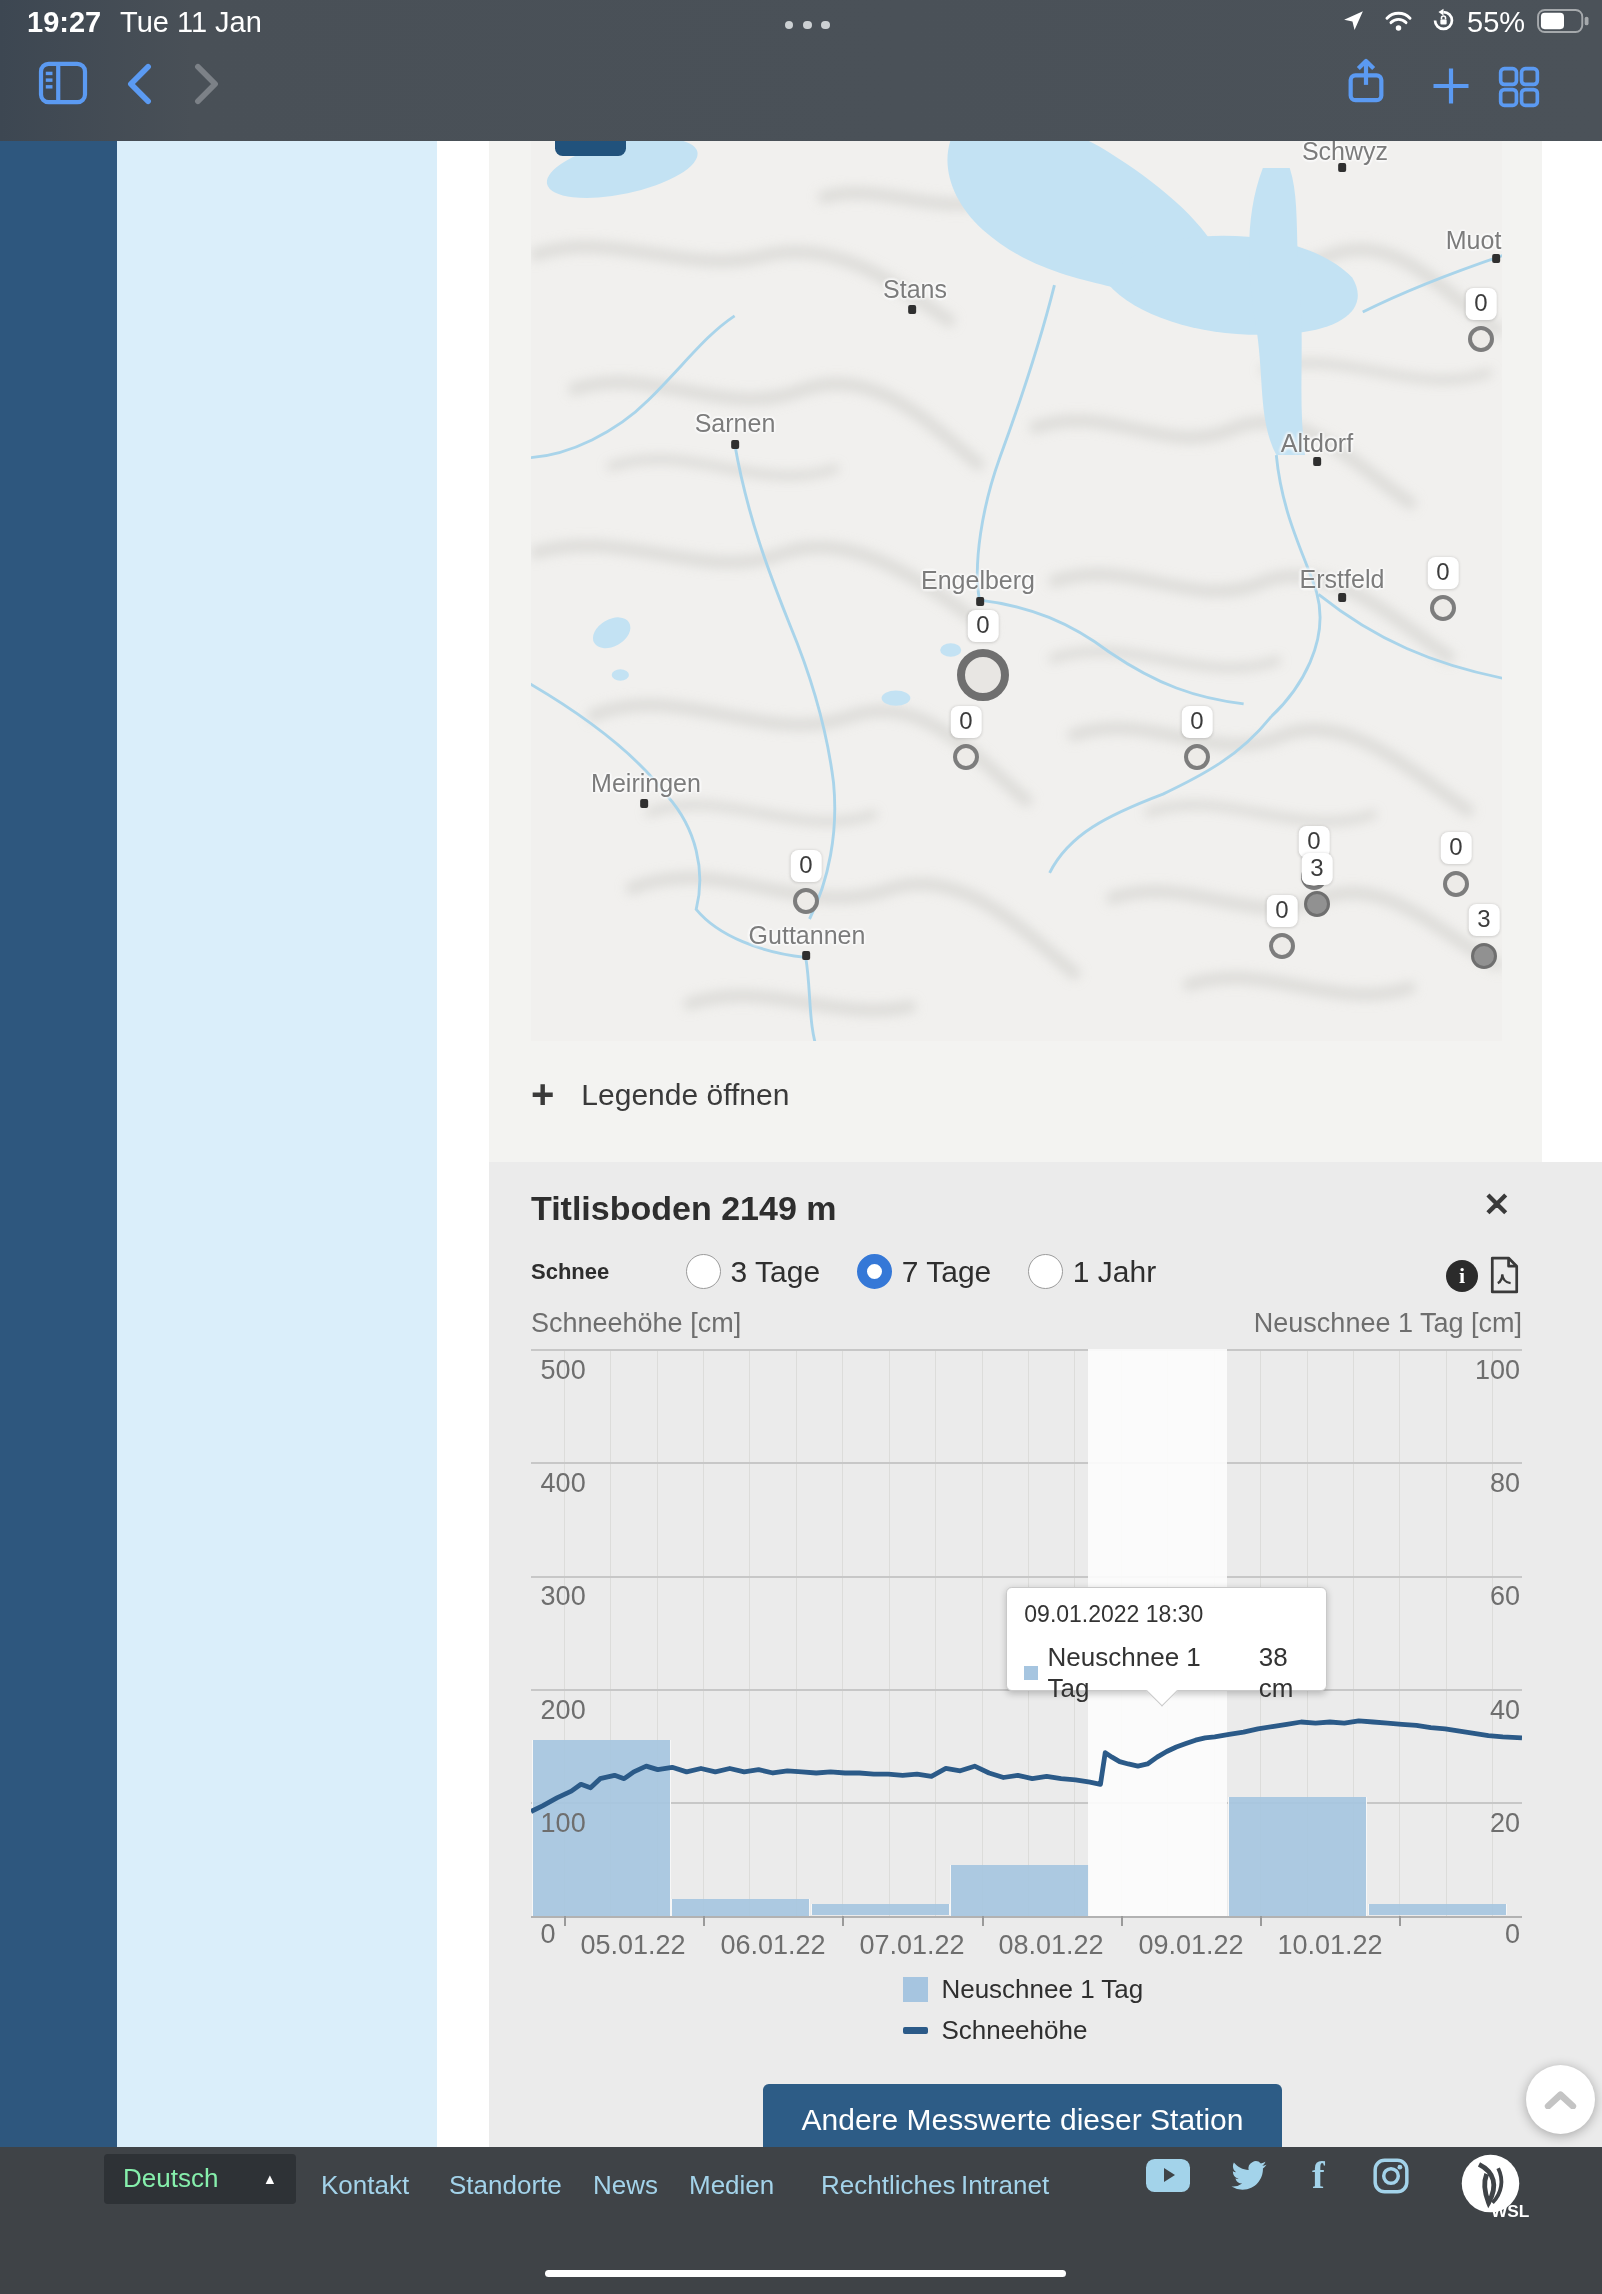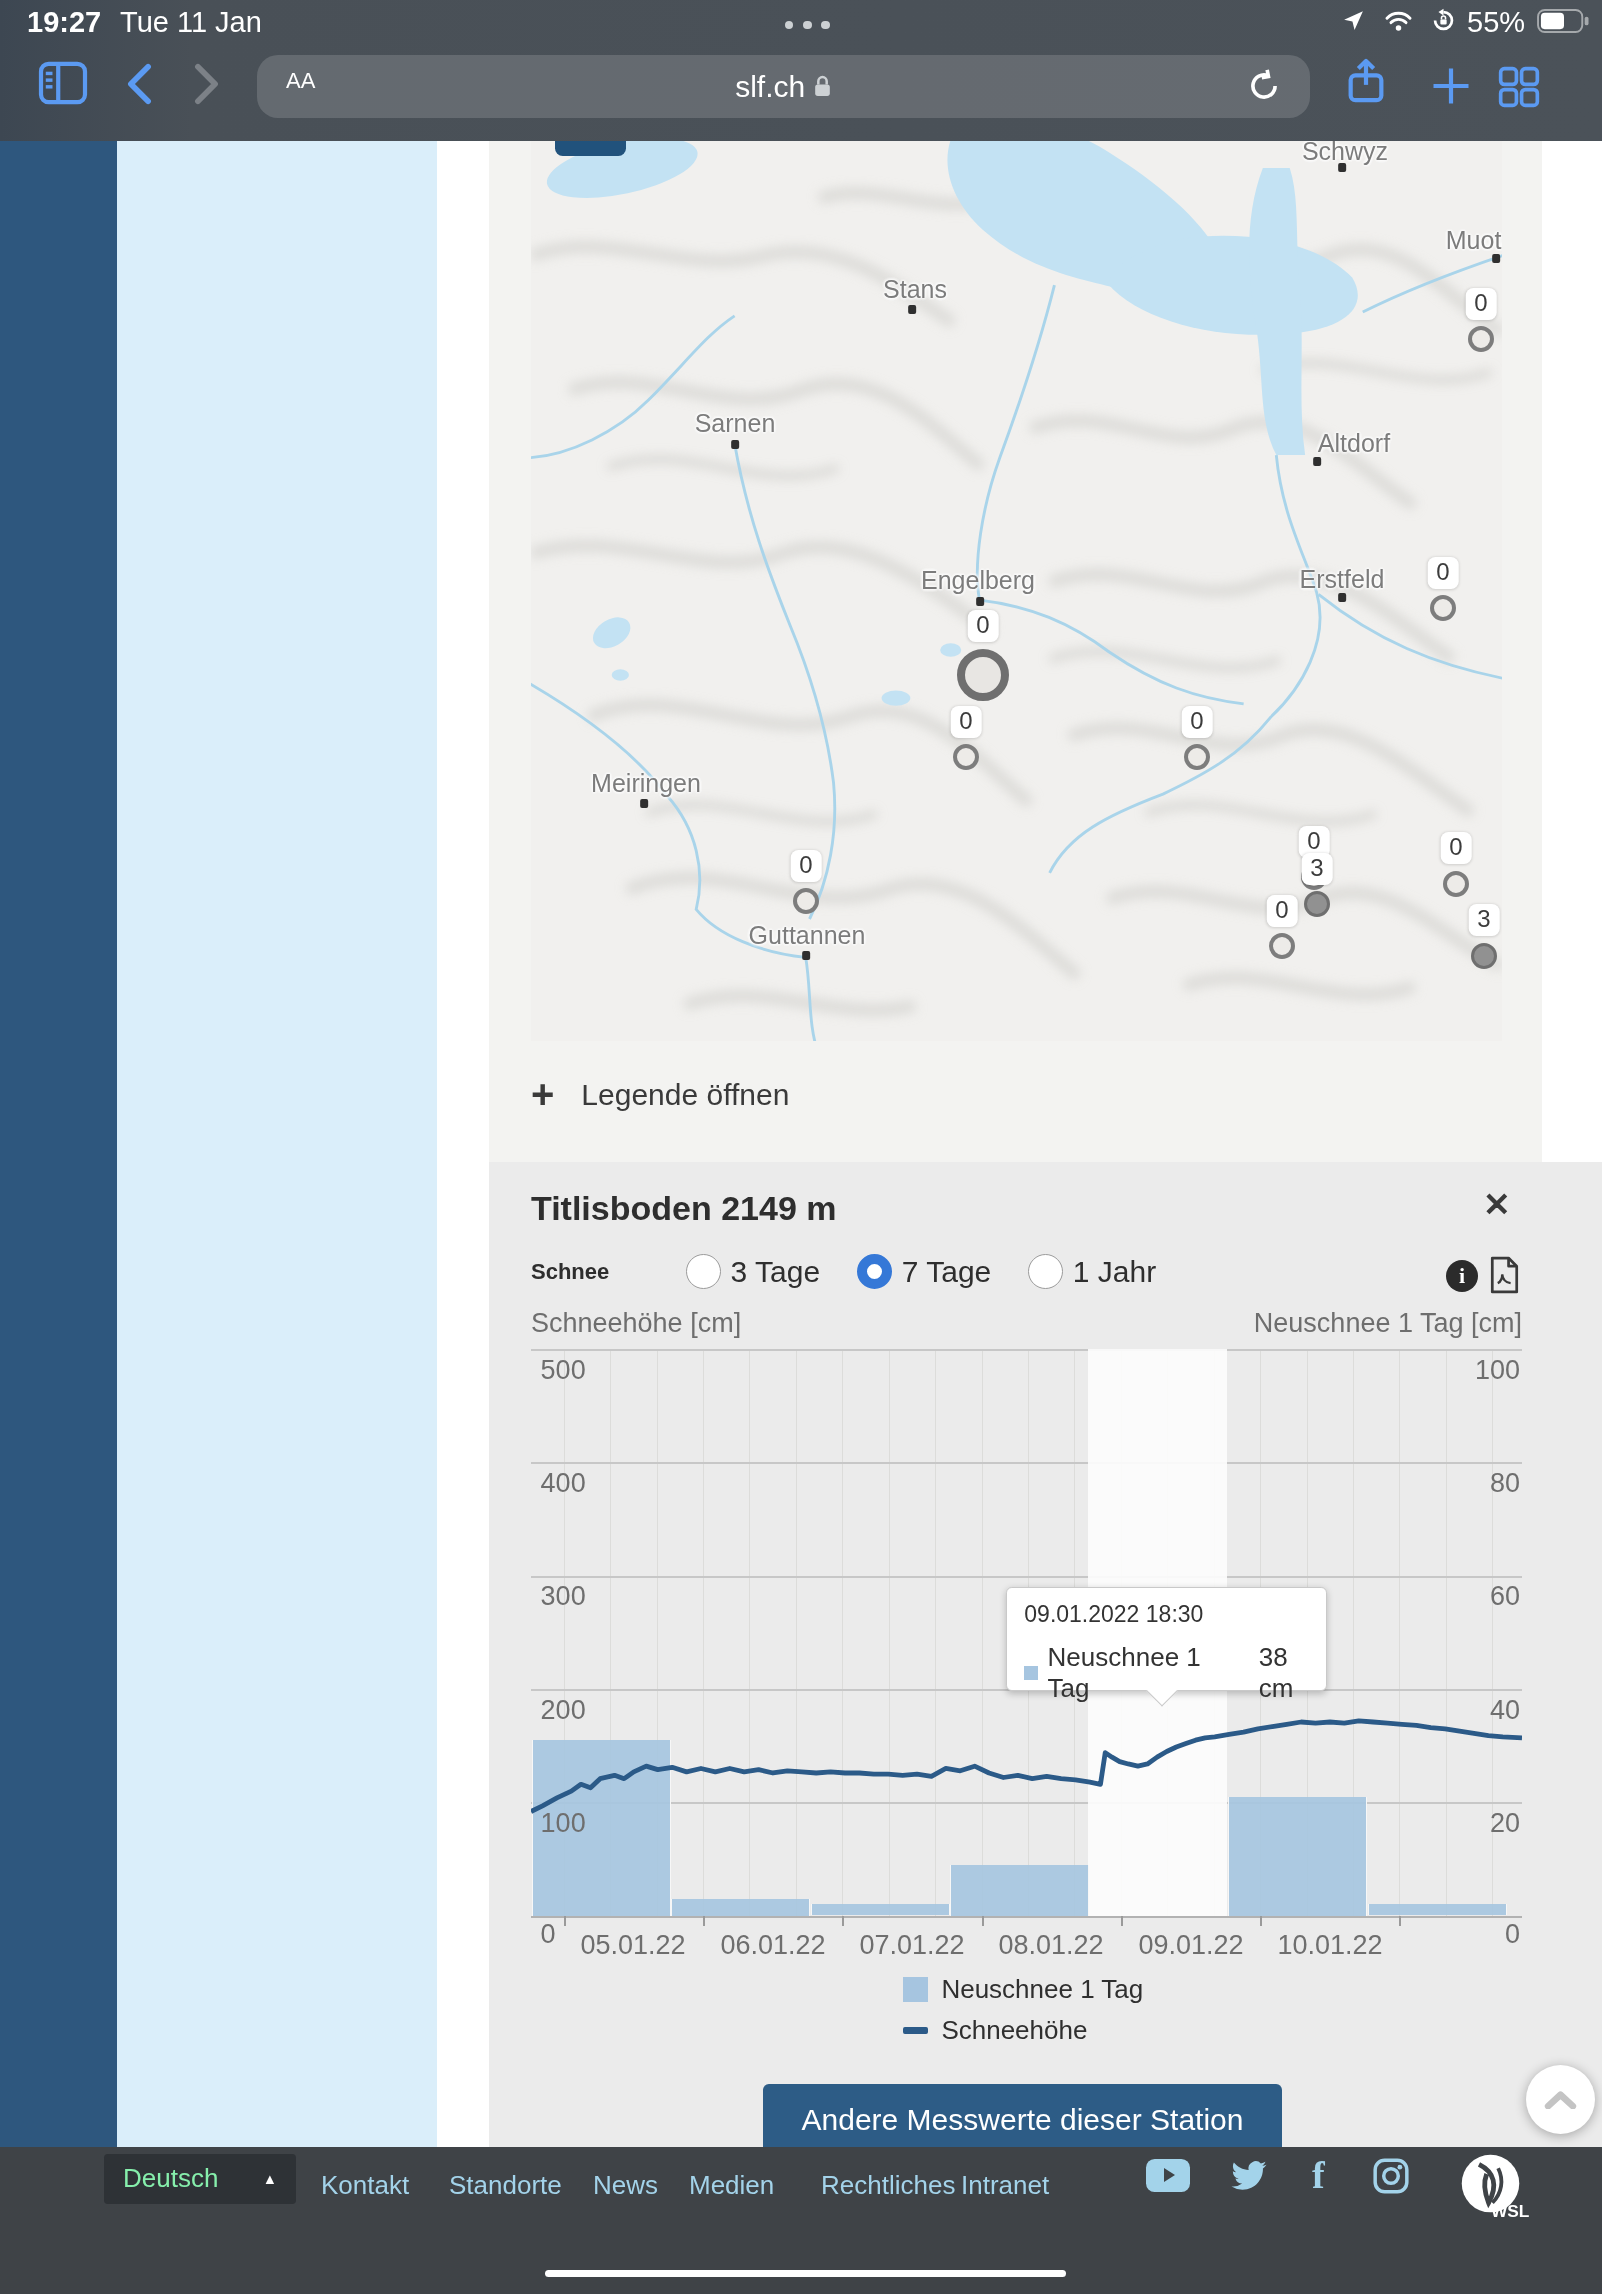--- a/index.html
+++ b/index.html
@@ -114,38 +114,20 @@
       <svg width="29" height="42" viewBox="0 0 15 22">
           <path d="M12 2 L3 11 L12 20" stroke="#5b9af2" stroke-width="3" fill="none" stroke-linecap="round" stroke-linejoin="round"></path>
         </svg>
     </div>
     <div class="abs" style="left:192px;top:63px;">
       <svg width="29" height="42" viewBox="0 0 15 22">
           <path d="M3 2 L12 11 L3 20" stroke="#7c8187" stroke-width="3" fill="none" stroke-linecap="round" stroke-linejoin="round"></path>
         </svg>
     </div>
 
-    <div class="abs" id="urlpill">
-      <div class="abs" style="left:29px;top:13.4px;color:#fff;">
-        <span style="font-size:22px;">AA</span>
-      </div>
-      <div id="urltext">
-        <span>slf.ch</span>
-        <svg width="19" height="23" viewBox="0 0 18 22">
-          <rect x="2" y="9" width="14" height="11" rx="2.5" fill="#cdd1d4"></rect>
-          <path d="M5 9 V6 a4 4 0 0 1 8 0 V9" stroke="#cdd1d4" stroke-width="2.4" fill="none"></path>
-        </svg>
-      </div>
-      <div class="abs" style="right:27px;top:11.5px;">
-        <svg width="38" height="38" viewBox="0 0 24 24">
-          <path d="M19 12 A7 7 0 1 1 14.5 5.45" stroke="#fff" stroke-width="2.3" fill="none"></path>
-          <path d="M14 1.8 L14.8 6 L10.6 6.8" stroke="#fff" stroke-width="2.3" fill="none"></path>
-        </svg>
-      </div>
-    </div>
 
     <div class="abs" style="left:1343px;top:56px;">
       <svg width="46" height="52" viewBox="0 0 24 27">
         <rect x="4" y="10" width="16" height="13" rx="2.5" stroke="#5b9af2" stroke-width="2.2" fill="none"></rect>
         <line x1="12" y1="2.5" x2="12" y2="15" stroke="#5b9af2" stroke-width="2.2"></line>
         <path d="M8 6.5 L12 2.5 L16 6.5" stroke="#5b9af2" stroke-width="2.2" fill="none" stroke-linejoin="round"></path>
       </svg>
     </div>
     <div class="abs" style="left:1430px;top:65px;">
       <svg width="42" height="42" viewBox="0 0 24 24">
@@ -221,21 +203,21 @@
       <div class="abs" style="left:24px;top:0;width:71px;height:15.4px;background:#21527c;border-radius:0 0 7.7px 7.7px;"></div>
       <div id="towns">
           <div class="town" style="left: 814px; top: -3.8px;">Schwyz</div>
           <div class="towndot" style="left: 811px; top: 22px;"></div>
           <div class="town" style="left: 953px; top: 85px;">Muotat</div>
           <div class="towndot" style="left: 965px; top: 113px;"></div>
           <div class="town" style="left: 384px; top: 134px;">Stans</div>
           <div class="towndot" style="left: 381px; top: 164px;"></div>
           <div class="town" style="left: 204px; top: 268px;">Sarnen</div>
           <div class="towndot" style="left: 204px; top: 299px;"></div>
-          <div class="town" style="left: 786px; top: 288px; margin-left: 37px;">Altdorf</div>
+          <div class="town" style="left: 786px; top: 288px;">Altdorf</div>
           <div class="towndot" style="left: 786px; top: 316px;"></div>
           <div class="town" style="left: 447px; top: 425px;">Engelberg</div>
           <div class="towndot" style="left: 449px; top: 456px;"></div>
           <div class="town" style="left: 811px; top: 424px;">Erstfeld</div>
           <div class="towndot" style="left: 811px; top: 452px;"></div>
           <div class="town" style="left: 115px; top: 628px;">Meiringen</div>
           <div class="towndot" style="left: 113px; top: 658px;"></div>
           <div class="town" style="left: 276px; top: 780px;">Guttannen</div>
           <div class="towndot" style="left: 275px; top: 810px;"></div>
         </div>

